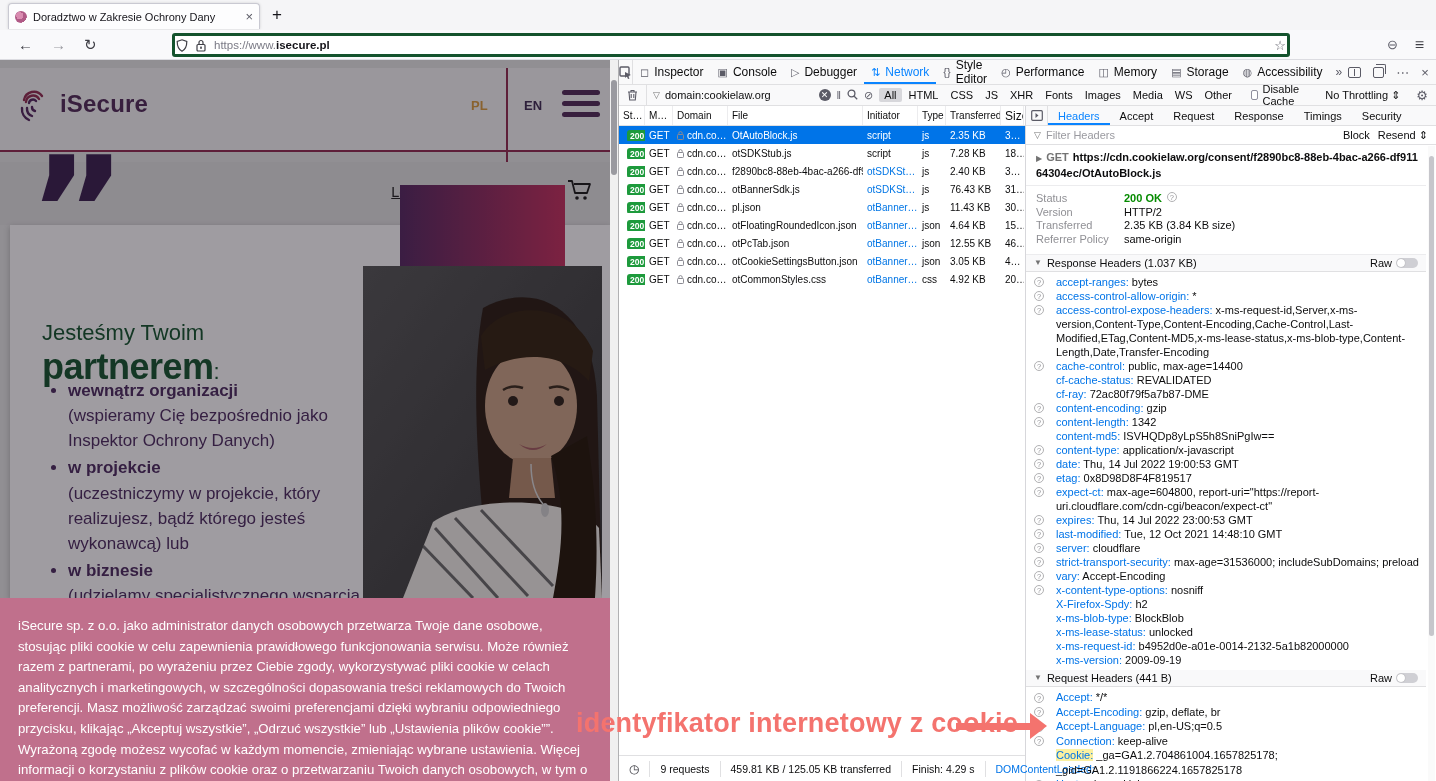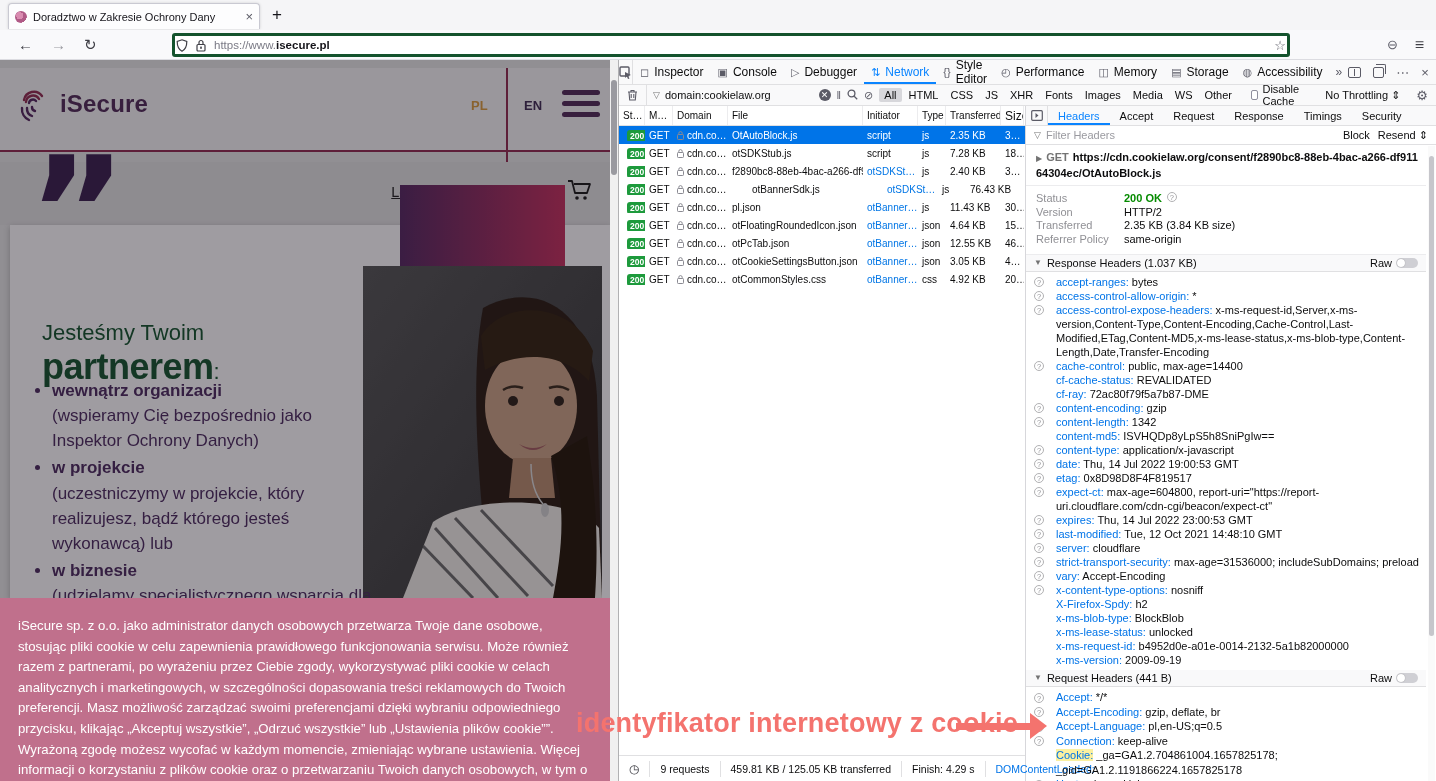--- a/index.html
+++ b/index.html
@@ -37,21 +37,21 @@
   .subheader { position:absolute; top:102px; left:0; right:0; height:63px; background:#e0dfe0; }
   .login-link { position:absolute; right:64px; top:22px; font-size:14.5px; color:#222; text-decoration:underline; }
   .cart { position:absolute; right:18px; top:16px; }
   .card { position:absolute; left:10px; top:165px; width:600px; height:373px; background:#fcfbfc; box-shadow:0 2px 6px rgba(0,0,0,.25); }
   .bigquote { position:absolute; left:28px; top:92px; font-size:150px; line-height:120px; font-weight:bold; color:#3a1f4e; font-family:"DejaVu Sans",sans-serif; }
   .grad-rect { position:absolute; left:400px; top:125px; width:165px; height:81px; background:linear-gradient(90deg,#55275f,#c22f5c); }
   .photo { position:absolute; left:363px; top:206px; width:239px; height:332px; }
   .site-heading { position:absolute; left:42px; top:260px; width:330px; color:#14532d; font-size:22px; }
   .site-heading b { font-size:36px; letter-spacing:-.5px; }
   .bullets { position:absolute; left:44px; top:318px; width:330px; color:#4b2a5e; font-size:17px; line-height:1.48; }
-  .bullets li { margin-bottom:2px; margin-left:8px; }
+  .bullets li { margin-bottom:2px; margin-left:24px; }
   .dim { position:absolute; inset:0; background:rgba(20,14,24,.40); }
   .cookie-banner { position:absolute; left:0; right:0; bottom:0; height:183px; background:#c0708c; color:#fff; }
   .cb-text { position:absolute; left:18px; right:20px; top:18px; font-size:13.2px; line-height:1.56; }
   .cb-buttons { position:absolute; left:102px; top:130px; display:flex; gap:28px; }
   .cb-btn { background:#5e3a73; border:1.5px solid #9c7fae; color:#fff; font-weight:bold; font-size:13px; padding:9px 21px; border-radius:19px; font-family:inherit; }
   .page-scrollbar { position:absolute; left:610px; top:60px; width:8px; bottom:0; background:#f0f0f0; }
   .page-thumb { position:absolute; left:1px; top:20px; width:6px; height:95px; background:#9a9aa0; border-radius:3px; }
 
   
   .devtools { position:absolute; top:60px; left:618px; right:0; bottom:0; background:#fff; border-left:1px solid #b1b1b3; display:flex; flex-direction:column; font-size:11px; color:#0c0c0d; }
@@ -395,21 +395,21 @@
               <span style="width: 55px;">2.40 KB</span>
               <span style="width: 23px;">3…</span>
             </div>
             <div class="nrow">
               <span style="width: 26px;"><span class="badge">200</span></span>
               <span style="width: 28px;">GET</span>
               <span style="width: 55px;"><svg class="locksvg" width="7" height="9" viewBox="0 0 7 9">
                   <rect x="0.5" y="3.5" width="6" height="5" rx="0.8" fill="none" stroke="#8a8a92" stroke-width="1"></rect>
                   <path d="M1.8 3.5 V2.3 a1.7 1.7 0 0 1 3.4 0 V3.5" fill="none" stroke="#8a8a92" stroke-width="1"></path>
                 </svg>cdn.co…</span>
-              <span style="width: 135px; margin-left: 20px;">otBannerSdk.js</span>
+              <span style="width: 135px;">otBannerSdk.js</span>
               <span class="link" style="width: 55px;">otSDKSt…</span>
               <span style="width: 28px;">js</span>
               <span style="width: 55px;">76.43 KB</span>
               <span style="width: 23px;">31…</span>
             </div>
             <div class="nrow">
               <span style="width: 26px;"><span class="badge">200</span></span>
               <span style="width: 28px;">GET</span>
               <span style="width: 55px;"><svg class="locksvg" width="7" height="9" viewBox="0 0 7 9">
                   <rect x="0.5" y="3.5" width="6" height="5" rx="0.8" fill="none" stroke="#8a8a92" stroke-width="1"></rect>

